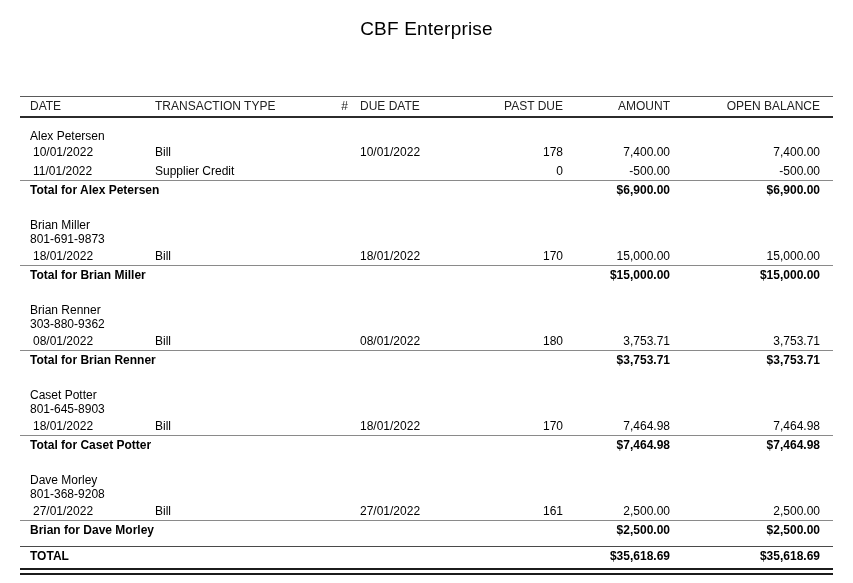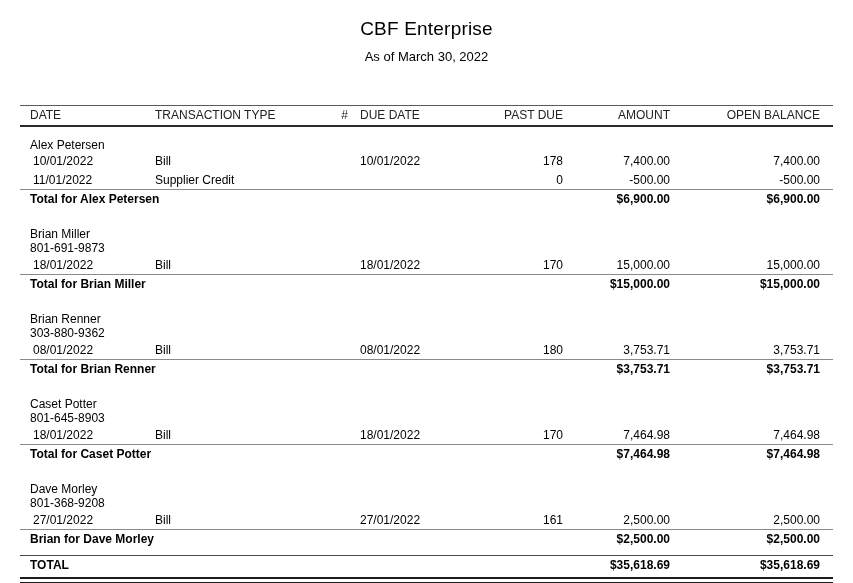--- a/index.html
+++ b/index.html
@@ -8,21 +8,21 @@
     width:853px; height:583px; overflow:hidden;
     font-family:"Liberation Sans","DejaVu Sans",sans-serif;
     color:#000;
   }
   .page { padding-top:18px; }
   .company { font-size:19px; font-weight:400; text-align:center; letter-spacing:.2px; }
   .report-title { font-size:14px; font-weight:700; text-align:center; margin-top:13px; }
   .report-date { font-size:13px; font-weight:400; text-align:center; margin-top:9px; }
 
   table.report {
-    width:813px; margin:41px auto 0; border-collapse:collapse;
+    width:813px; margin:56px auto 0; border-collapse:collapse;
     font-size:12px; table-layout:fixed;
   }
   col.c-date{width:125px} col.c-type{width:185px} col.c-num{width:20px}
   col.c-due{width:115px} col.c-past{width:100px} col.c-amt{width:107px} col.c-open{width:161px}
 
   thead th {
     font-weight:400; color:#222; font-size:12px;
     border-top:1px solid #5a5a5a; border-bottom:2px solid #2b2b2b;
     height:20px; vertical-align:middle; white-space:nowrap;
   }
@@ -47,21 +47,20 @@
   .double-rule {
     width:813px; margin:3px auto 0; height:7px;
     border-top:2px solid #1c1c1c; border-bottom:2px solid #1c1c1c;
   }
 </style>
 </head>
 <body>
 
 <div class="page">
   <div class="company">CBF Enterprise</div>
-  <div class="report-date">As of March 30, 2022</div>
 
   <table class="report">
     <colgroup>
       <col class="c-date">
         <col class="c-type">
         <col class="c-num">
         <col class="c-due">
       <col class="c-past">
         <col class="c-amt">
         <col class="c-open">

